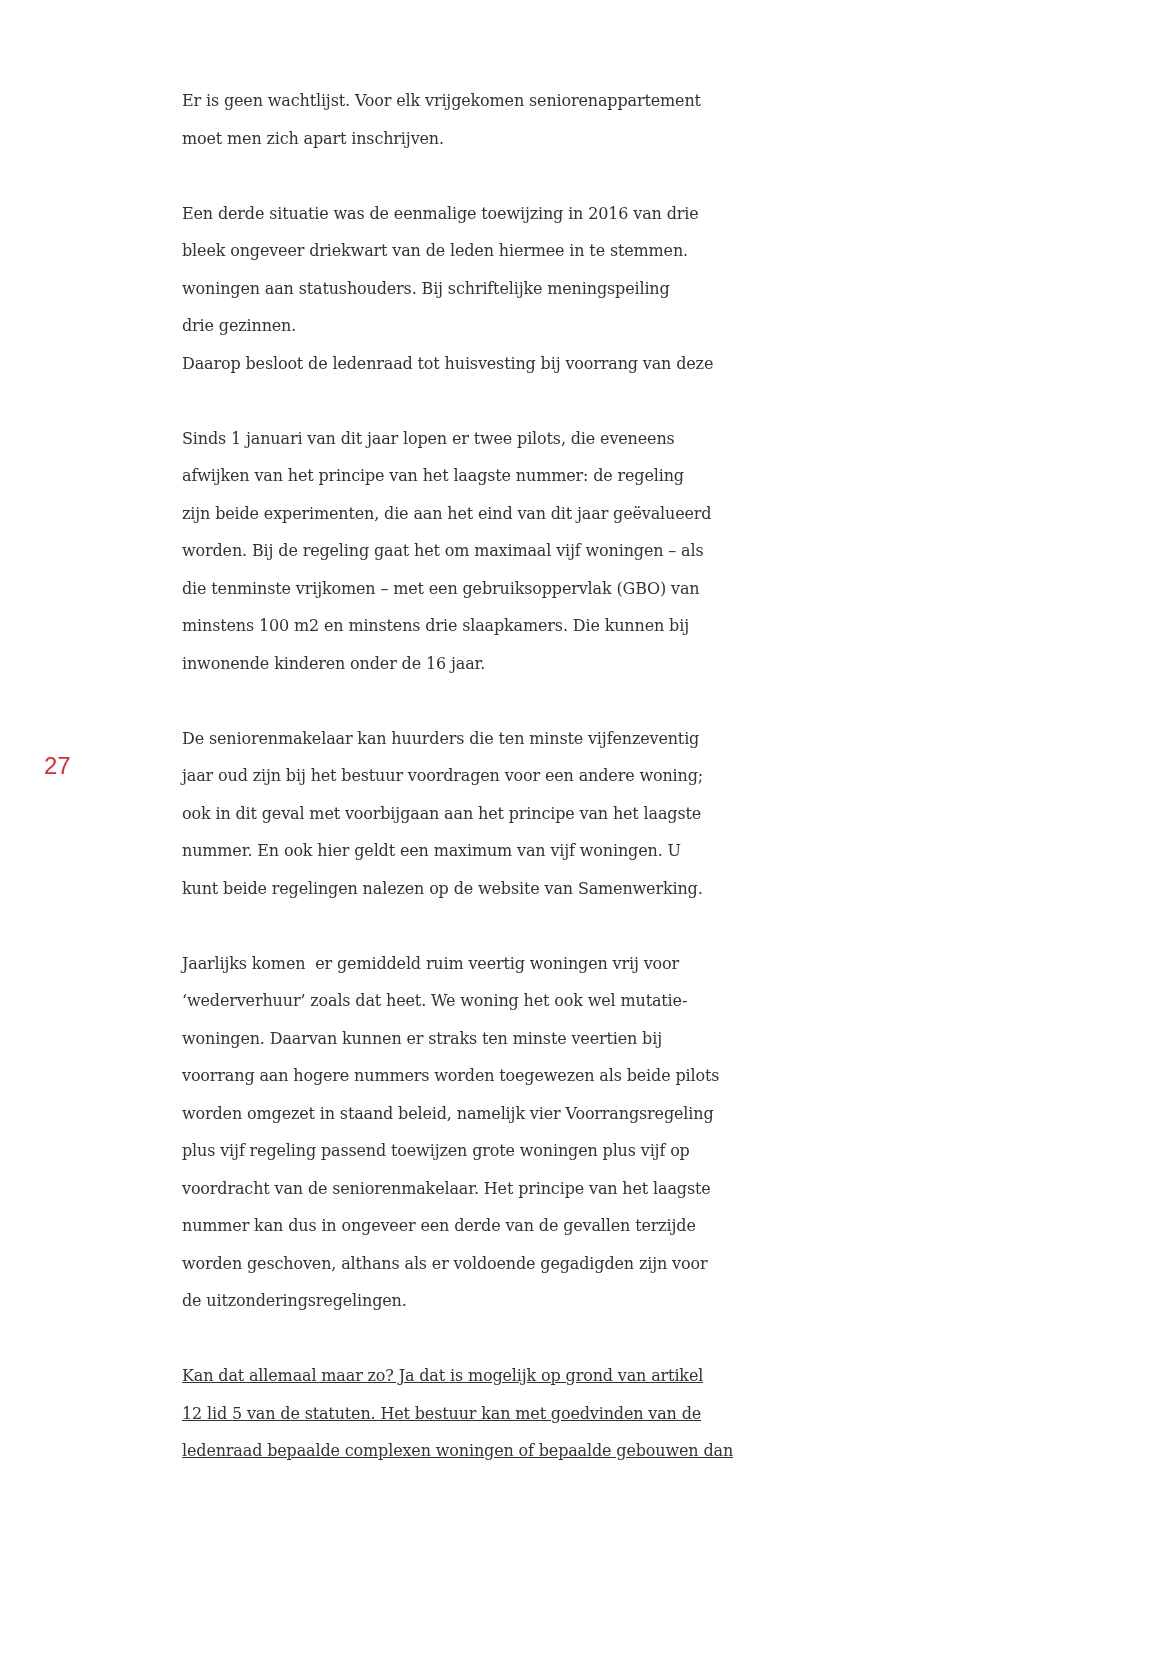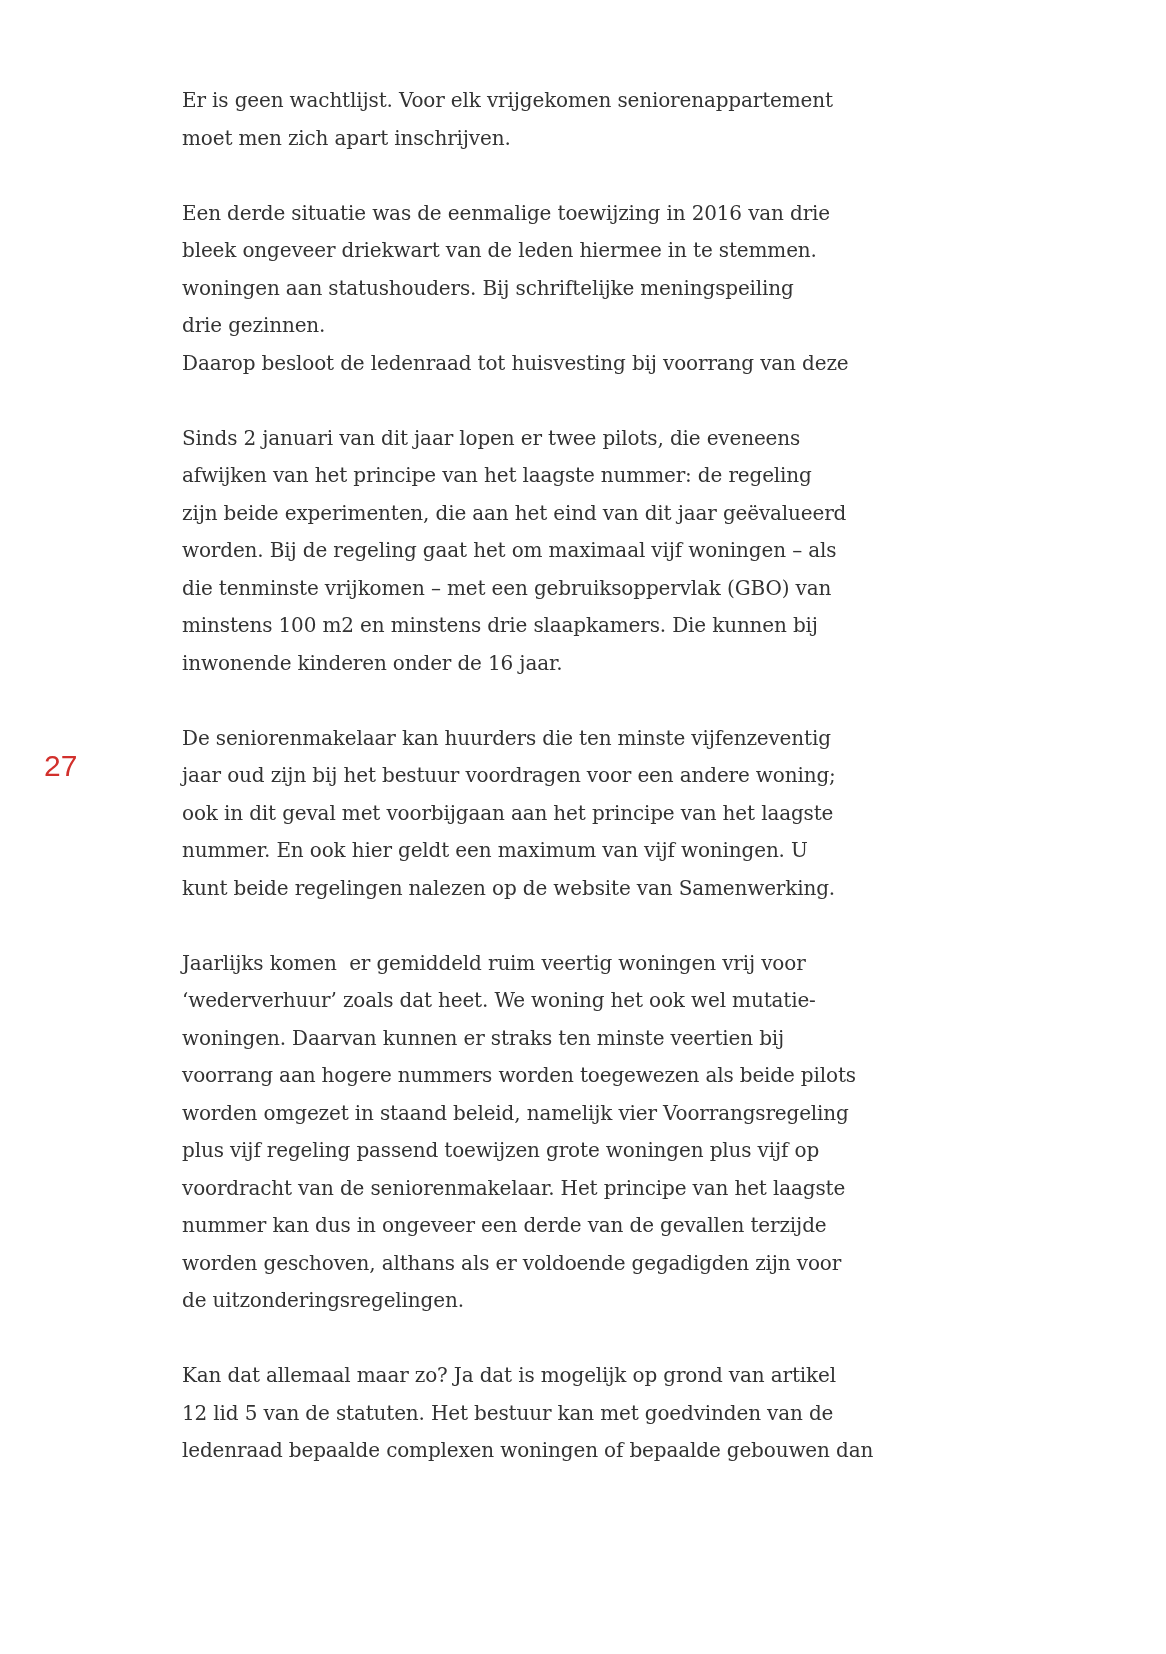--- a/index.html
+++ b/index.html
@@ -13,41 +13,42 @@
       position: relative;
       overflow: hidden;
       font-family: "DejaVu Serif", "Liberation Serif", serif;
       color: #333333;
     }
     .page-number {
       position: absolute;
       left: 44px;
       top: 752px;
       font-family: "Liberation Sans", "DejaVu Sans", sans-serif;
-      font-size: 30px;
+      font-size: 24px;
       color: #d2302c;
       line-height: 28px;
     }
     .body-text {
       position: absolute;
       left: 182px;
       top: 82px;
       width: 900px;
     }
     .para {
       margin: 0 0 37.5px 0;
     }
     .para:last-child {
       margin-bottom: 16px;
+      text-decoration: underline;
     }
     .line {
       display: block;
       height: 37.5px;
       line-height: 37.5px;
-      font-size: 20px;
+      font-size: 16px;
       white-space: pre;
       letter-spacing: -0.15px;
     }
   </style>
 </head>
 <body>
 
 <div class="page-number">27</div>
 
 <div class="body-text">
@@ -59,21 +60,21 @@
 
   <p class="para">
     <span class="line">Een derde situatie was de eenmalige toewijzing in 2016 van drie</span>
     <span class="line">bleek ongeveer driekwart van de leden hiermee in te stemmen.</span>
     <span class="line">woningen aan statushouders. Bij schriftelijke meningspeiling</span>
     <span class="line">drie gezinnen.</span>
     <span class="line">Daarop besloot de ledenraad tot huisvesting bij voorrang van deze</span>
   </p>
 
   <p class="para">
-    <span class="line">Sinds 2 januari van dit jaar lopen er twee pilots, die eveneens</span>
+    <span class="line">Sinds 1 januari van dit jaar lopen er twee pilots, die eveneens</span>
     <span class="line">afwijken van het principe van het laagste nummer: de regeling</span>
     <span class="line">zijn beide experimenten, die aan het eind van dit jaar geëvalueerd</span>
     <span class="line">worden. Bij de regeling gaat het om maximaal vijf woningen – als</span>
     <span class="line">die tenminste vrijkomen – met een gebruiksoppervlak (GBO) van</span>
     <span class="line">minstens 100 m2 en minstens drie slaapkamers. Die kunnen bij</span>
     <span class="line">inwonende kinderen onder de 16 jaar.</span>
   </p>
 
   <p class="para">
     <span class="line">De seniorenmakelaar kan huurders die ten minste vijfenzeventig</span>

